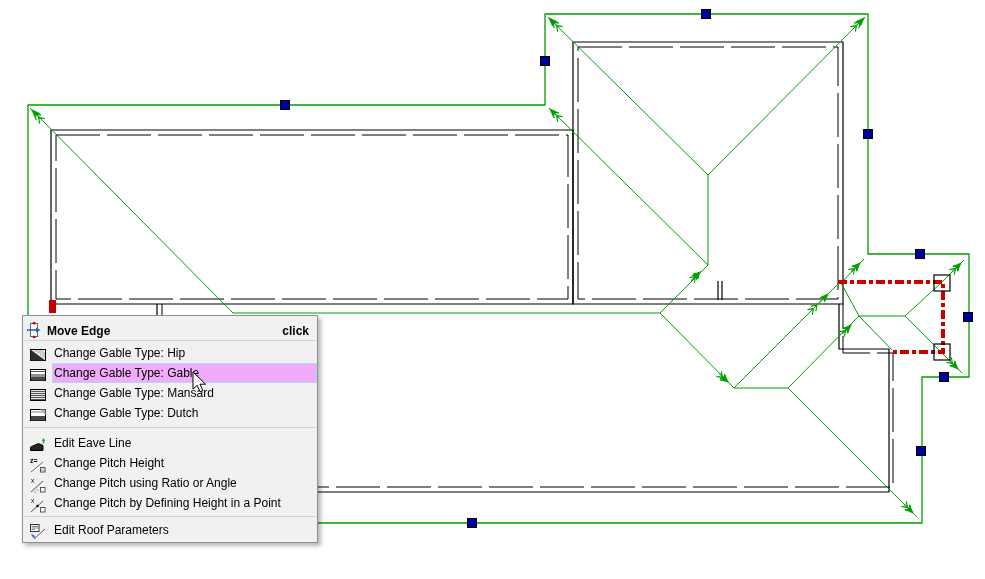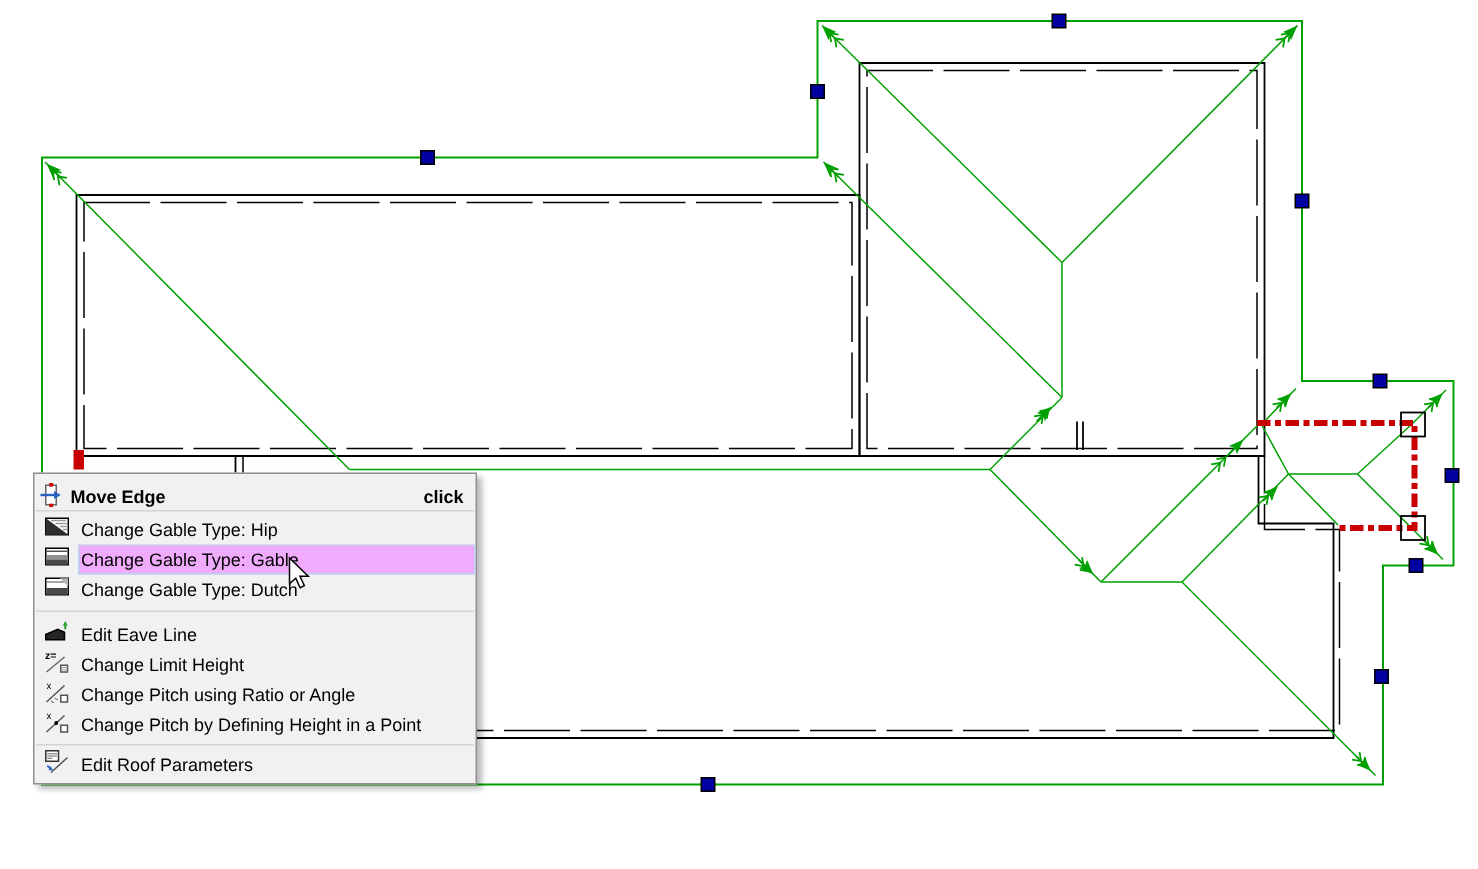--- a/index.html
+++ b/index.html
@@ -14,21 +14,21 @@
         box-shadow:3px 3px 4px rgba(0,0,0,.28);
         font-size:12px;color:#000;z-index:10;}
   .mheader{display:flex;align-items:flex-end;height:22px;padding:0 8px 0 3px;font-weight:bold;}
   .mheader .micon{margin-right:5px;}
   .hlabel{flex:1;}
   .hclick{font-weight:bold;}
   .sep{height:1px;background:#D4D4D4;}
   .sep1{margin:2px 1px 2px 1px;}
   .sep2{margin:4px 1px 5px 1px;}
   .sep3{margin:3px 1px 3px 1px;}
-  .mrow{display:flex;align-items:flex-start;height:20px;padding-left:7px;}
+  .mrow{display:flex;align-items:flex-end;height:20px;padding-left:7px;}
   .micon{width:16px;height:16px;flex:0 0 16px;display:inline-flex;align-items:center;justify-content:center;}
   .mrow .micon{margin-right:6px;}
   .mtext{flex:1;align-self:stretch;display:flex;align-items:center;padding-left:2px;}
   .mrow.hl .mtext{background:#f0abfc;box-shadow:inset 0 0 0 1px #B8D5EF;}
   .menu-bottom-pad{height:2px;}
 
   .cursor{position:absolute;z-index:20;}
 </style>
 </head>
 <body>
@@ -208,20 +208,29 @@
               <rect x="1" y="3" width="14" height="1" fill="#555"></rect>
               <rect x="1" y="6" width="14" height="3" fill="#909090"></rect>
               <rect x="1" y="9" width="14" height="3.5" fill="#484848"></rect>
             </svg>
           </span>
           <span class="mtext">Change Gable Type: Gable</span>
         </div>
         <div class="mrow">
           <span class="micon">
             <svg width="16" height="14" viewBox="0 0 16 14">
+              <rect x="0.5" y="1.5" width="15" height="11" fill="#e6e6e6" stroke="#000"></rect>
+              <path d="M1,3.5 H15 M1,5.5 H15 M1,7.5 H15 M1,9.5 H15 M1,11.5 H15" stroke="#555"></path>
+            </svg>
+          </span>
+          <span class="mtext">Change Gable Type: Mansard</span>
+        </div>
+        <div class="mrow">
+          <span class="micon">
+            <svg width="16" height="14" viewBox="0 0 16 14">
               <rect x="0.5" y="1.5" width="15" height="11" fill="#fff" stroke="#000"></rect>
               <path d="M1,4 H15" stroke="#888"></path>
               <rect x="1" y="8" width="14" height="4.5" fill="#484848"></rect>
               <path d="M10,1.5 L15.5,1.5 L15.5,7 Z" fill="#b5b5b5"></path>
             </svg>
           </span>
           <span class="mtext">Change Gable Type: Dutch</span>
         </div>
         <div class="sep sep2"></div>
         <div class="mrow">
@@ -236,21 +245,21 @@
         </div>
         <div class="mrow">
           <span class="micon">
             <svg width="16" height="16" viewBox="0 0 16 16">
               <text x="0" y="6" font-size="7" font-weight="bold" fill="#000" font-family="Liberation Sans,sans-serif">z=</text>
               <path d="M1,15 L13,5" stroke="#666"></path>
               <rect x="10.5" y="10.5" width="4.5" height="4.5" fill="#fff" stroke="#555"></rect>
               <path d="M11,12 H15 M11,13.5 H15" stroke="#999" stroke-width="0.7"></path>
             </svg>
           </span>
-          <span class="mtext">Change Limit Height</span>
+          <span class="mtext">Change Pitch Height</span>
         </div>
         <div class="mrow">
           <span class="micon">
             <svg width="16" height="16" viewBox="0 0 16 16">
               <text x="1" y="6" font-size="6.5" fill="#000" font-family="Liberation Sans,sans-serif">x</text>
               <path d="M1,15 L13,4" stroke="#555"></path>
               <path d="M4,14.5 L6,15.5 M6.5,12.5 L8.5,13.5" stroke="#777" stroke-width="0.8"></path>
               <rect x="10.5" y="10.5" width="4.5" height="4.5" fill="#fff" stroke="#555"></rect>
             </svg>
           </span>

